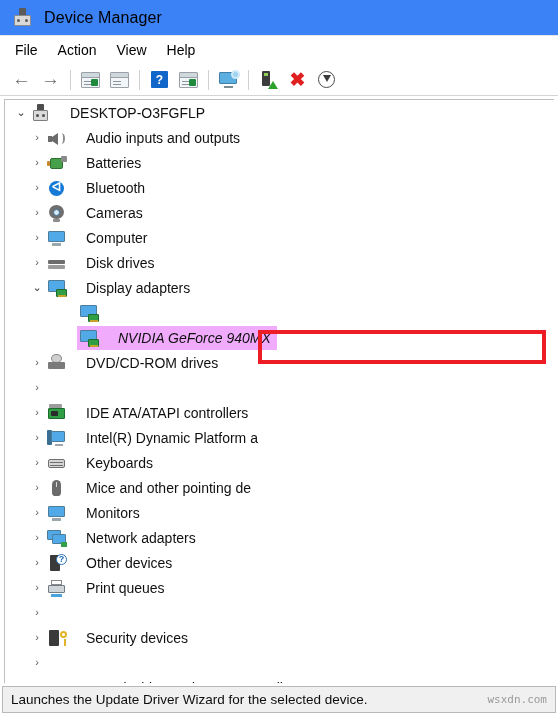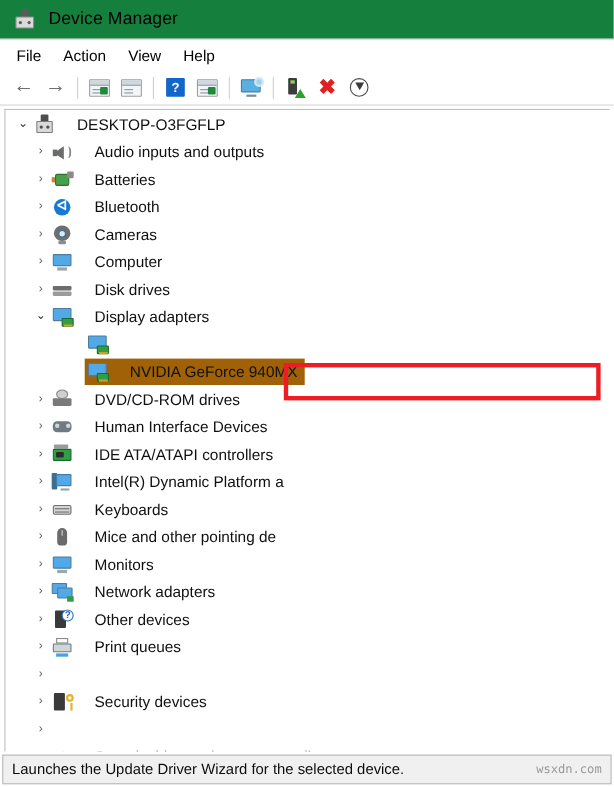--- a/index.html
+++ b/index.html
@@ -24,21 +24,21 @@
     background: #ffffff;
     box-sizing: border-box;
   }
 
   
   #titlebar {
     position: absolute;
     left: 0; top: 0;
     width: 558px;
     height: 36px;
-    background: #15803d;
+    background: #3b82f6;
     border-bottom: 1px solid #e6e6e6;
     display: flex;
     align-items: center;
     box-sizing: border-box;
   }
   #titlebar .app-icon {
     margin-left: 13px;
     width: 19px;
     height: 19px;
     position: relative;
@@ -296,21 +296,22 @@
     line-height: 1;
     margin-left: 12px;
   }
   .sel-wrap {
     display: inline-flex;
     align-items: center;
     padding: 3px 6px 3px 2px;
     border-radius: 0;
   }
   .selected .sel-wrap {
-    background: #a16207;
+    background: #f0abfc;
+    font-style: italic;
   }
 
   
   .lvl0 { padding-left: 8px; }
   .lvl1 { padding-left: 24px; }
   .lvl2 { padding-left: 56px; }
 
   
   .ic-computer-root { }
   .ic-computer-root .b {
@@ -855,28 +856,20 @@
         <span class="row-icon ic-dvd">
             <span class="disc"></span>
             <span class="body"></span>
           </span>
         <span class="row-label">DVD/CD-ROM drives</span>
       </span>
     </div>
 
     <div class="tree-row lvl1">
       <span class="chev">›</span>
-      <span class="sel-wrap">
-        <span class="row-icon ic-hid">
-            <span class="pad"></span>
-            <span class="bump b1"></span>
-            <span class="bump b2"></span>
-          </span>
-        <span class="row-label">Human Interface Devices</span>
-      </span>
     </div>
 
     <div class="tree-row lvl1">
       <span class="chev">›</span>
       <span class="sel-wrap">
         <span class="row-icon ic-ide">
             <span class="cable"></span>
             <span class="board"></span>
             <span class="chip"></span>
           </span>

